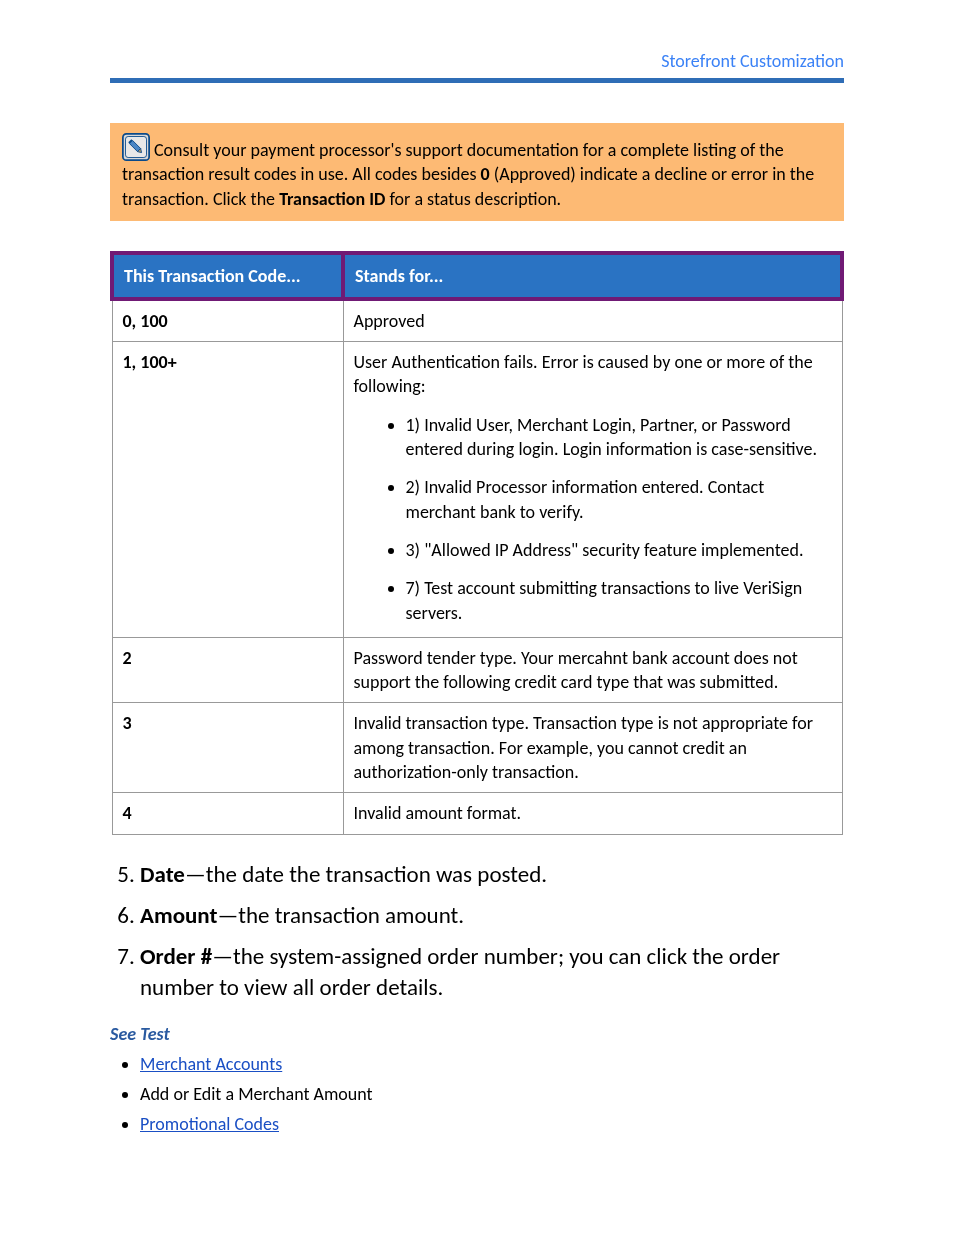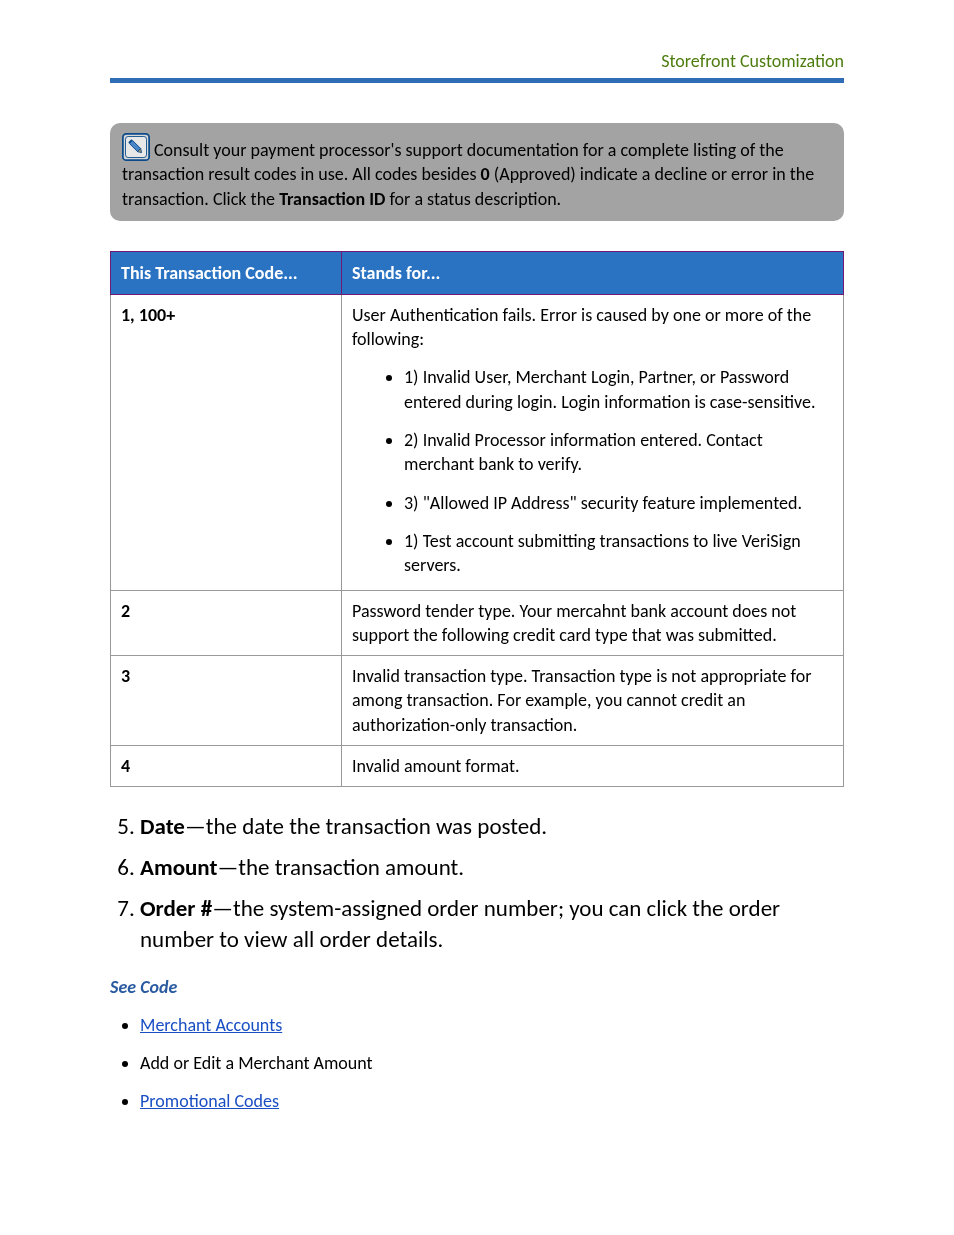--- a/index.html
+++ b/index.html
@@ -11,37 +11,36 @@
     width: 954px;
   }
   .page {
     box-sizing: border-box;
     width: 954px;
     padding: 50px 110px 40px 110px;
   }
   .header-right {
     text-align: right;
     font-size: 18px;
-    color: #4d7c0f;
+    color: #3b82f6;
     margin-bottom: 6px;
   }
   .blue-rule {
     height: 5px;
     background: #2f6db6;
     border: none;
     margin: 0 0 40px 0;
   }
   .note-box {
-    background: #a3a3a3;
+    background: #fdba74;
     padding: 10px 12px 10px 12px;
     font-size: 18px;
     line-height: 1.35;
     margin-bottom: 30px;
     word-wrap: break-word;
-    border-radius: 10px;
   }
   .note-box .icon-wrap {
     display: inline-block;
     vertical-align: text-bottom;
     margin-right: 4px;
   }
   .pencil-icon {
     display: inline-block;
     width: 28px;
     height: 28px;
@@ -53,21 +52,21 @@
     width: 100%;
     border-collapse: collapse;
     font-size: 18px;
   }
   table.codes th {
     background: #2a73c3;
     color: #fff;
     text-align: left;
     font-weight: 700;
     padding: 10px 10px;
-    border: 1px solid #701a75;
+    border: 4px solid #701a75;
   }
   table.codes td {
     border: 1px solid #999;
     padding: 8px 10px;
     vertical-align: top;
     line-height: 1.35;
   }
   table.codes td.code {
     font-weight: 700;
     width: 210px;
@@ -95,21 +94,21 @@
     font-style: italic;
     font-weight: 700;
     font-size: 18px;
     margin: 20px 0 8px 0;
   }
   ul.links {
     margin: 0 0 0 0;
     padding-left: 30px;
     font-size: 18px;
   }
-  ul.links li { margin-bottom: 8px; margin-top: 16px; }
+  ul.links li { margin-bottom: 8px; }
   a.doc-link {
     color: #1a4fc4;
     text-decoration: underline;
   }
 </style>
 </head>
 <body>
 
 <div class="page">
 
@@ -132,28 +131,32 @@
 
   <table class="codes">
     <thead>
       <tr>
         <th>This Transaction Code...</th>
         <th>Stands for...</th>
       </tr>
     </thead>
     <tbody>
       <tr>
+        <td class="code">0, 100</td>
+        <td>Approved</td>
+      </tr>
+      <tr>
         <td class="code">1, 100+</td>
         <td>
           <span>User Authentication fails. Error is caused by one or more of the following:</span>
           <ul class="inner">
             <li>1) Invalid User, Merchant Login, Partner, or Password entered during login. Login information is case-sensitive.</li>
             <li>2) Invalid Processor information entered. Contact merchant bank to verify.</li>
             <li>3) "Allowed IP Address" security feature implemented.</li>
-            <li>1) Test account submitting transactions to live VeriSign servers.</li>
+            <li>7) Test account submitting transactions to live VeriSign servers.</li>
           </ul>
         </td>
       </tr>
       <tr>
         <td class="code">2</td>
         <td>Password tender type. Your mercahnt bank account does not support the following credit card type that was submitted.</td>
       </tr>
       <tr>
         <td class="code">3</td>
         <td>Invalid transaction type. Transaction type is not appropriate for among transaction. For example, you cannot credit an authorization-only transaction.</td>
@@ -171,21 +174,21 @@
     </li>
     <li>
       <b>Amount</b><span>—the transaction amount.</span>
     </li>
     <li>
       <b>Order #</b><span>—the system-assigned order number; you can click the order number to view all order details.</span>
     </li>
   </ol>
 
 
-  <div class="see-also">See Code</div>
+  <div class="see-also">See Test</div>
   <ul class="links">
     <li>
       <a href="#" class="doc-link">Merchant Accounts</a>
     </li>
     <li>
       <span>Add or Edit a Merchant Amount</span>
     </li>
     <li>
       <a href="#" class="doc-link">Promotional Codes</a>
     </li>

